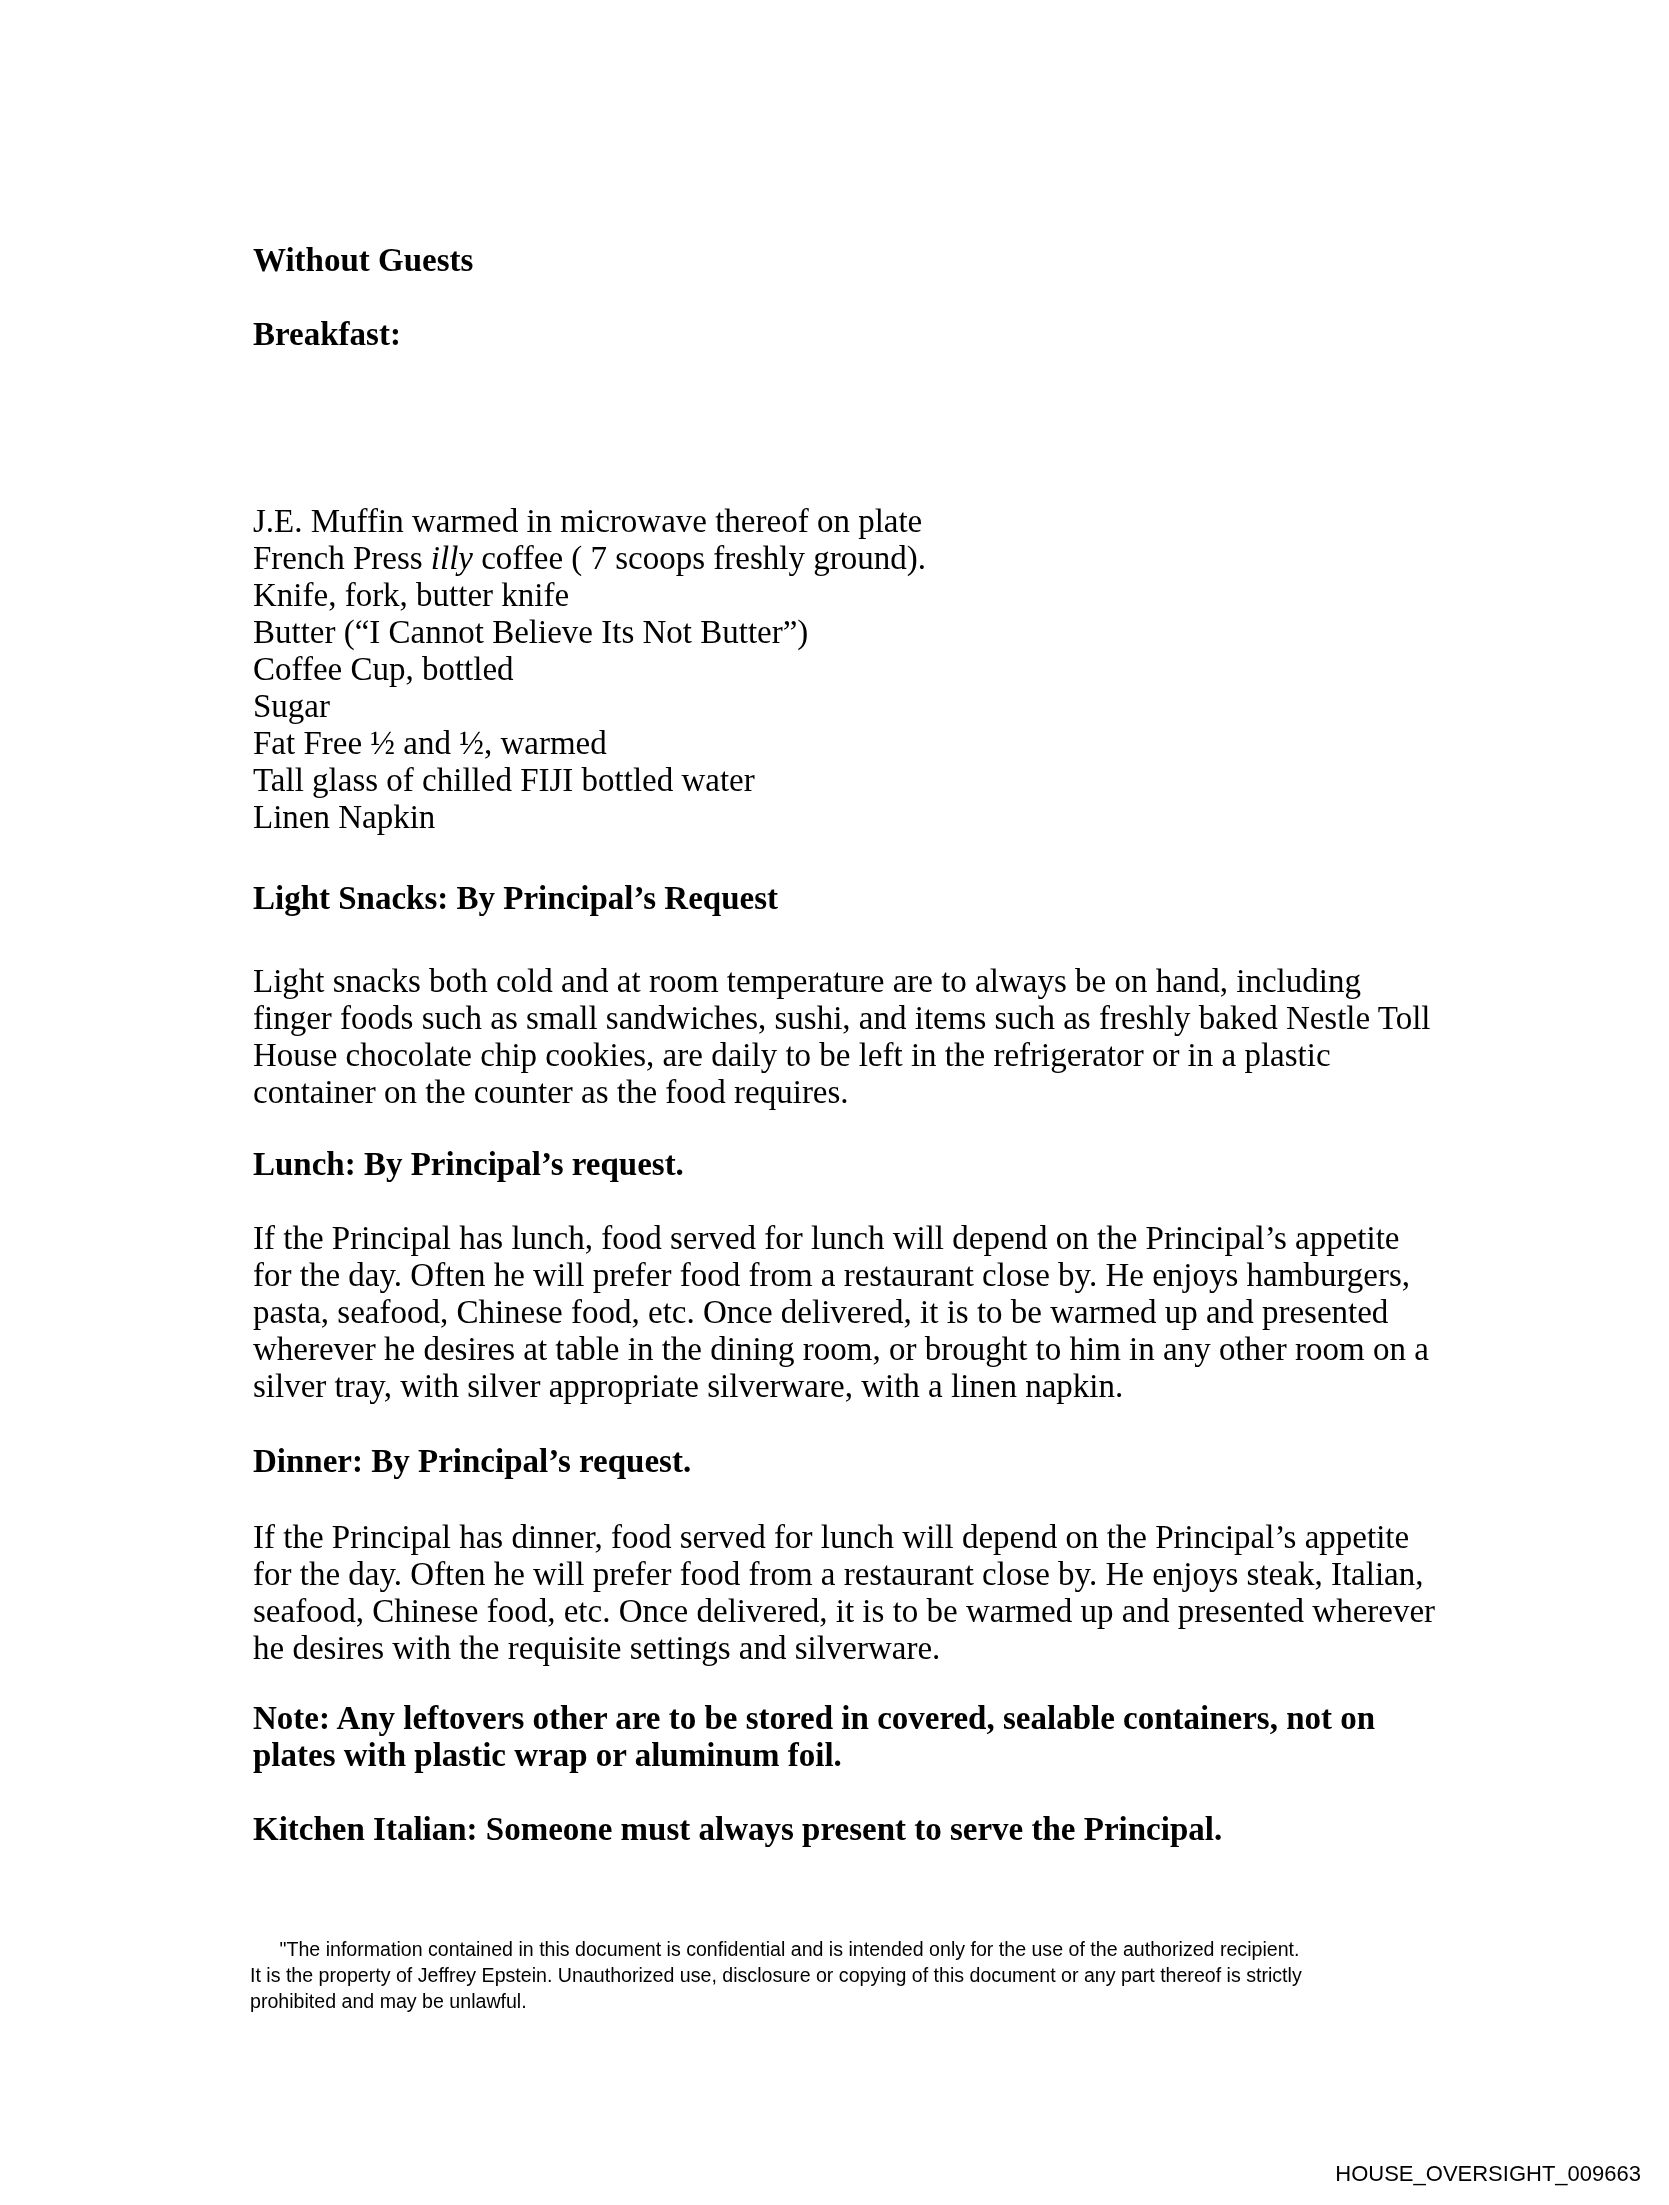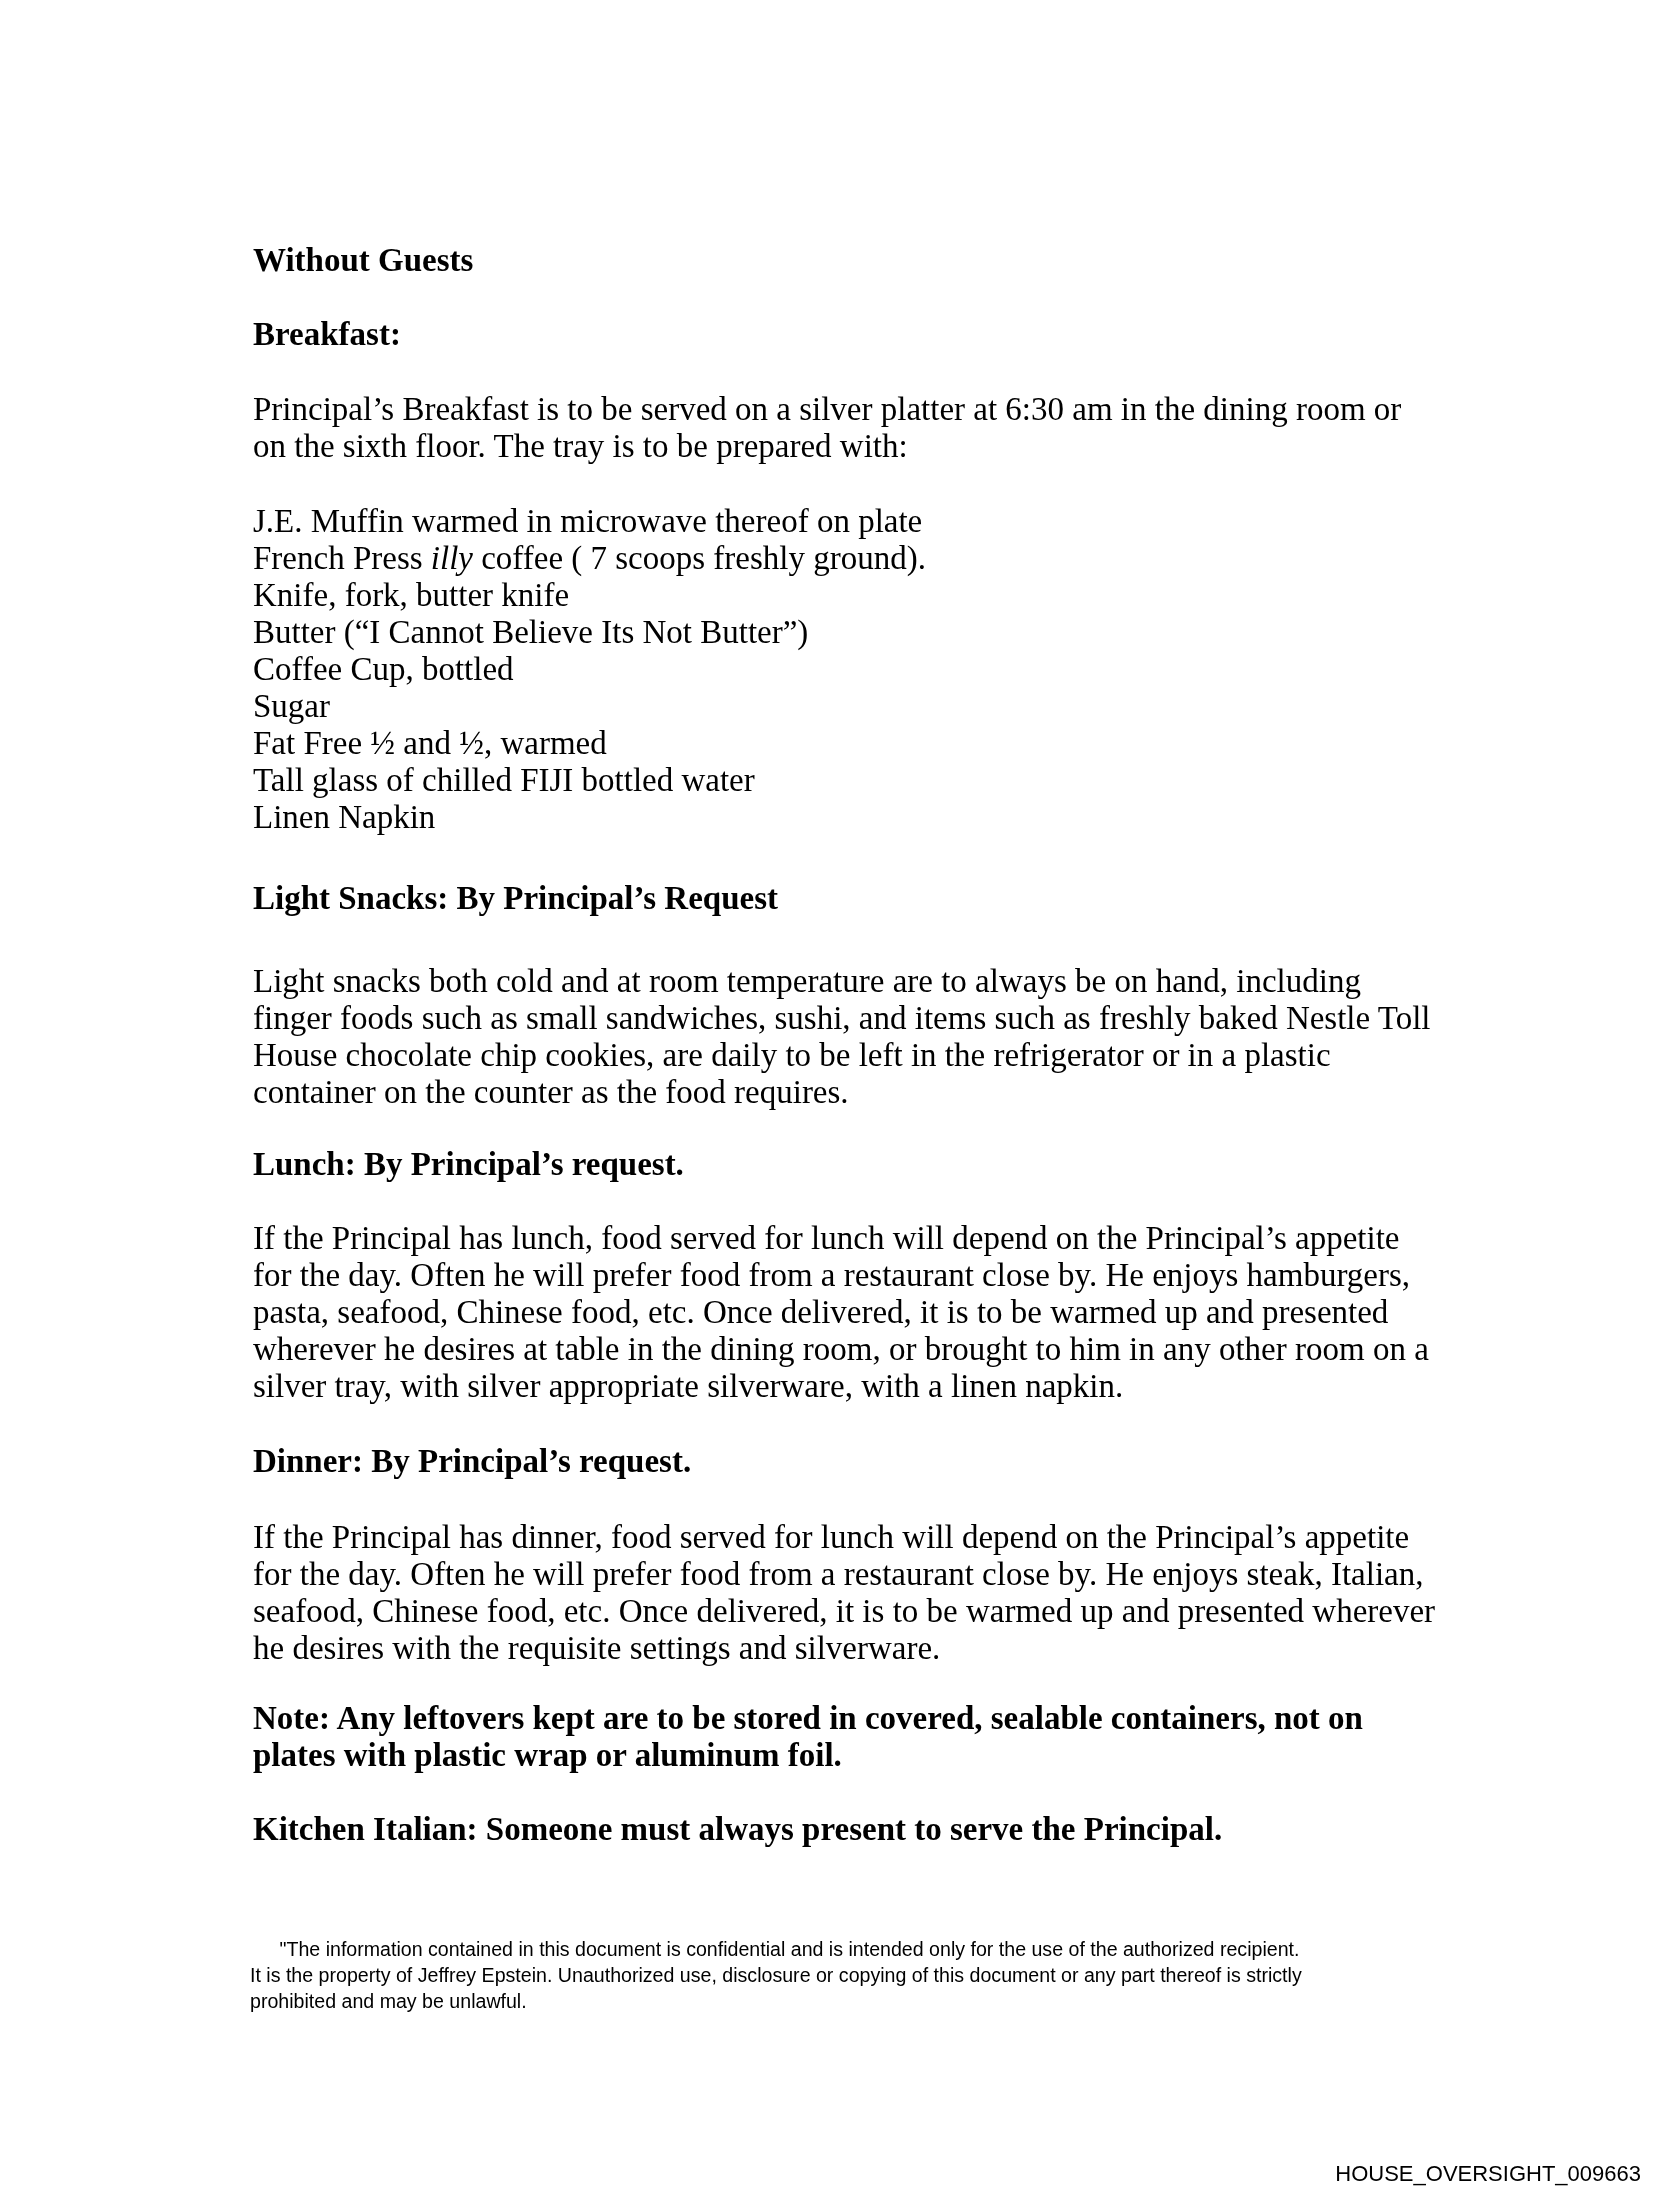--- a/index.html
+++ b/index.html
@@ -59,22 +59,20 @@
 </style>
 </head>
 <body>
 
 <div class="page">
 
   <h1 class="abs heading" style="top:234px">Without Guests</h1>
 
   <h2 class="abs heading" style="top:308px">Breakfast:</h2>
 
-  <p class="abs body-text" style="top:383px">Principal’s Breakfast is to be served on a silver platter at 6:30 am in the dining room or
-on the sixth floor. The tray is to be prepared with:</p>
 
   <div class="abs" style="top:495px">
     <div class="list-line">J.E. Muffin warmed in microwave thereof on plate</div>
     <div class="list-line"><span>French Press </span><span class="italic">illy</span><span> coffee ( 7 scoops freshly ground).</span></div>
     <div class="list-line">Knife, fork, butter knife</div>
     <div class="list-line">Butter (“I Cannot Believe Its Not Butter”)</div>
     <div class="list-line">Coffee Cup, bottled</div>
     <div class="list-line">Sugar</div>
     <div class="list-line">Fat Free ½ and ½, warmed</div>
     <div class="list-line">Tall glass of chilled FIJI bottled water</div>
@@ -96,21 +94,21 @@
 wherever he desires at table in the dining room, or brought to him in any other room on a
 silver tray, with silver appropriate silverware, with a linen napkin.</p>
 
   <h2 class="abs heading" style="top:1435px">Dinner: By Principal’s request.</h2>
 
   <p class="abs body-text" style="top:1511px">If the Principal has dinner, food served for lunch will depend on the Principal’s appetite
 for the day. Often he will prefer food from a restaurant close by. He enjoys steak, Italian,
 seafood, Chinese food, etc. Once delivered, it is to be warmed up and presented wherever
 he desires with the requisite settings and silverware.</p>
 
-  <p class="abs bold-text" style="top:1692px">Note: Any leftovers kept are to be stored in covered, sealable containers, not on
+  <p class="abs bold-text" style="top:1692px">Note: Any leftovers other are to be stored in covered, sealable containers, not on
 plates with plastic wrap or aluminum foil.</p>
 
   <p class="abs bold-text" style="top:1803px">Kitchen Italian: Someone must always present to serve the Principal.</p>
 
   <p class="abs footer-text" style="top:1928px; left:242px">"The information contained in this document is confidential and is intended only for the use of the authorized recipient.
 It is the property of Jeffrey Epstein. Unauthorized use, disclosure or copying of this document or any part thereof is strictly
 prohibited and may be unlawful.</p>
 
 
   <div class="bates">HOUSE_OVERSIGHT_009663</div>

